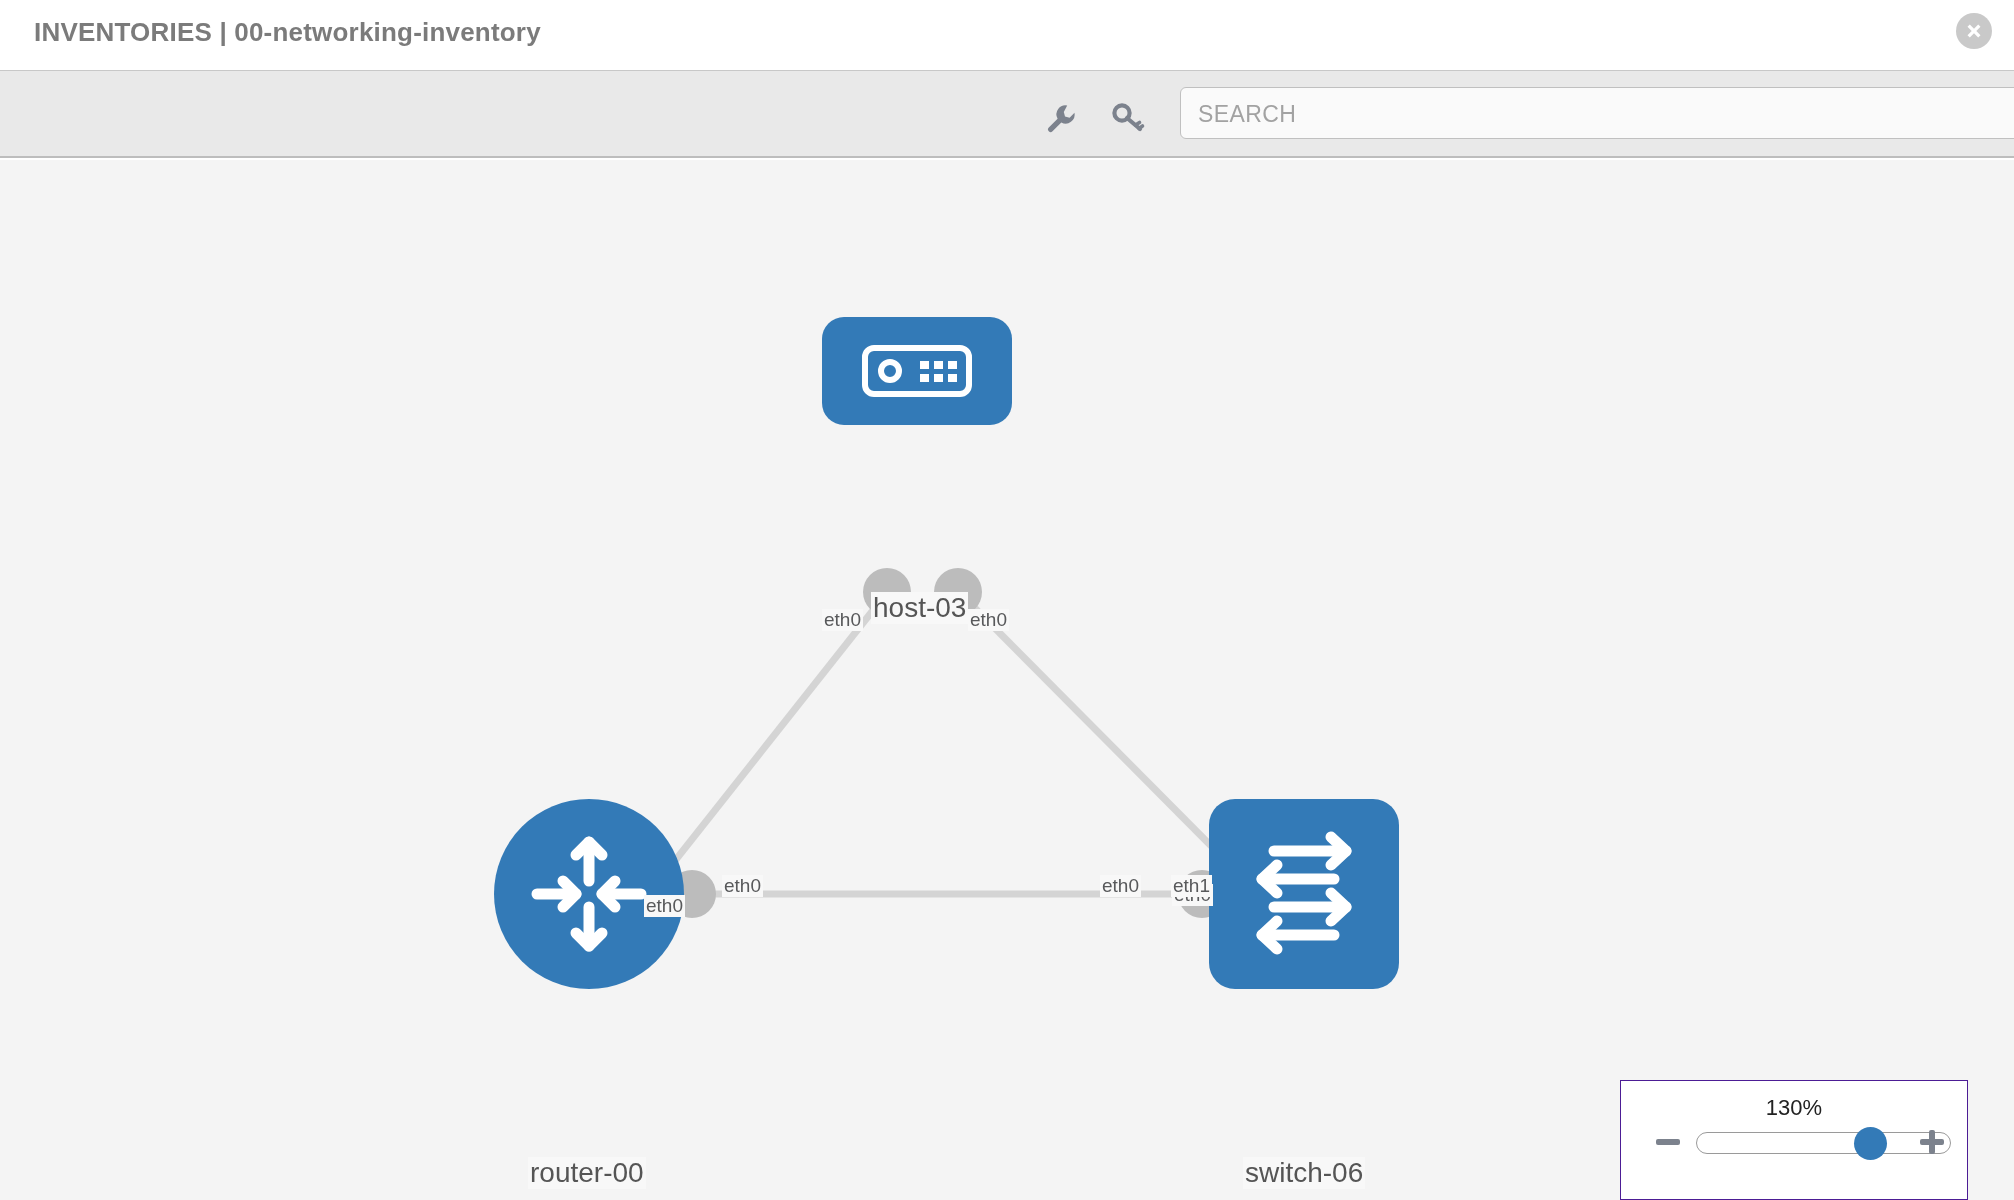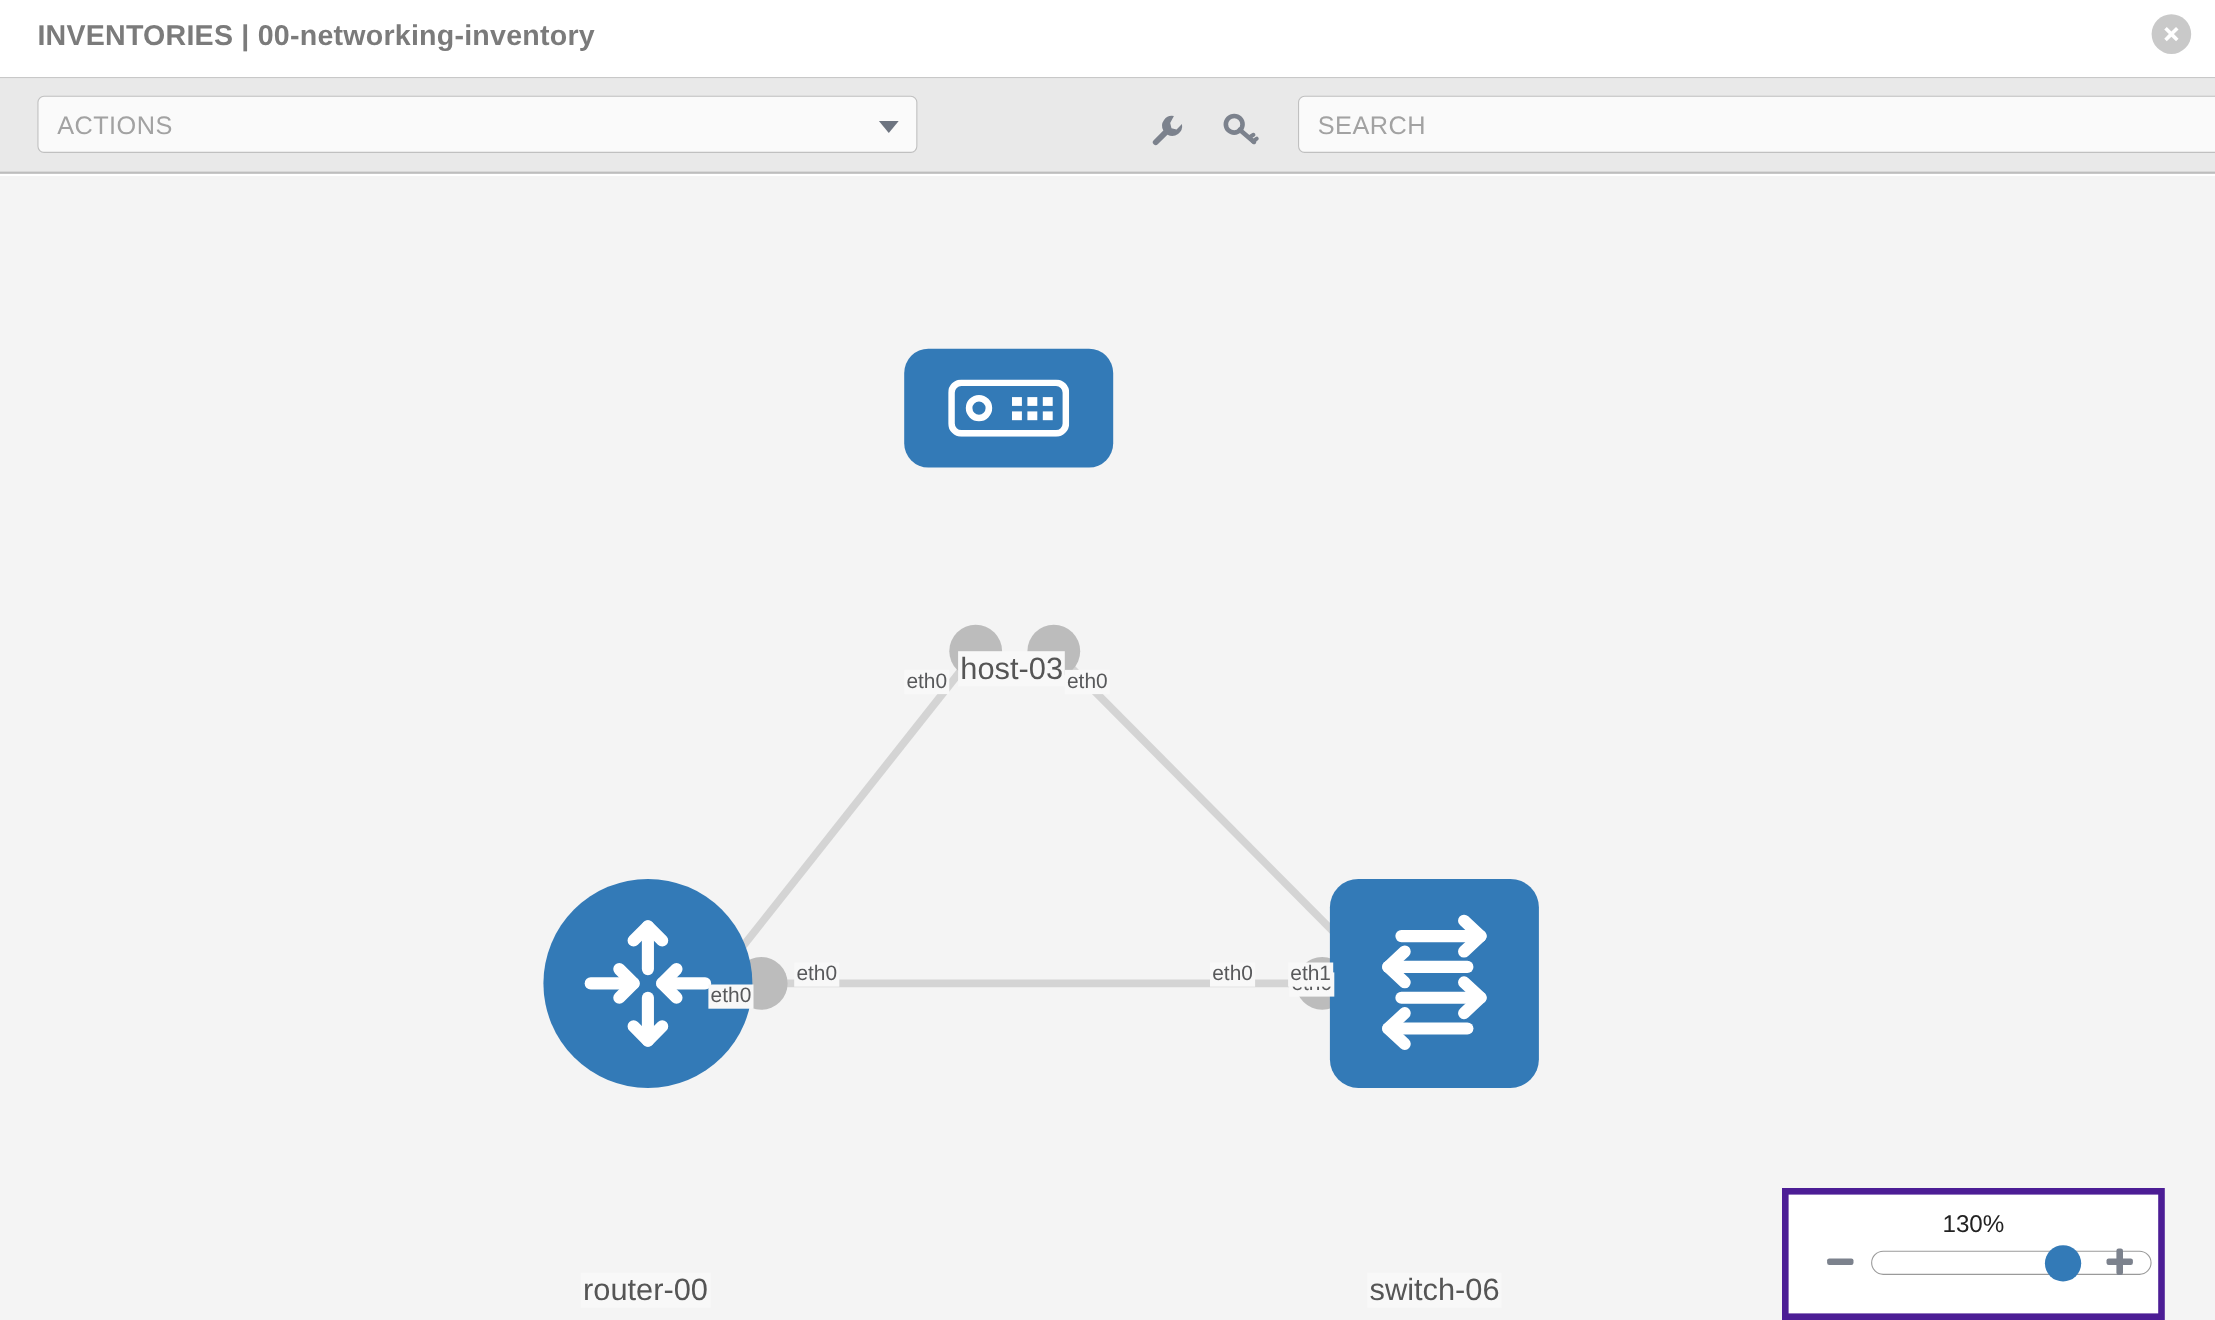--- a/index.html
+++ b/index.html
@@ -178,21 +178,21 @@
   #if-router-side { left: 722px; top: 715px; }
   #if-switch-a    { left: 1100px; top: 715px; }
   #if-switch-b    { left: 1171px; top: 715px; }
 
   
   .zoom-panel {
     position: absolute;
     left: 1620px; top: 1080px;
     width: 348px; height: 120px;
     background: #ffffff;
-    border: 6px solid #4c1d95;
+    border: 1px solid #4c1d95;
   }
   .zoom-value {
     position: absolute;
     top: 14px;
     left: 0; right: 0;
     text-align: center;
     font-size: 22px;
     color: #222222;
   }
   .zoom-minus, .zoom-plus {
@@ -236,24 +236,20 @@
 
     <div class="close-btn">
       <svg width="36" height="36" viewBox="0 0 36 36">
         <path d="M11.5 13.8 L13.8 11.5 L18 15.7 L22.2 11.5 L24.5 13.8 L20.3 18 L24.5 22.2 L22.2 24.5 L18 20.3 L13.8 24.5 L11.5 22.2 L15.7 18 Z" fill="#ffffff"></path>
       </svg>
     </div>
   </div>
 
   <div class="toolbar">
 
-    <div class="select-box" id="actions-select">
-      <span class="sel-label">ACTIONS</span>
-      <span class="caret"></span>
-    </div>
 
     <div class="tool-icon" id="wrench-btn">
       <svg viewBox="0 0 40 40">
         <path d="M27.2 8.5 a9 9 0 0 0 -9.6 13.2 L8.8 30.5 a2.6 2.6 0 0 0 0 3.7 a2.6 2.6 0 0 0 3.7 0 l8.8 -8.8 a9 9 0 0 0 13.2 -9.6 l-4.9 4.9 l-4.6 -1.2 l-1.2 -4.6 Z" fill="#7c828d"></path>
       </svg>
     </div>
 
     <div class="tool-icon" id="key-btn">
       <svg viewBox="0 0 40 40">
         <circle cx="15" cy="16" r="7.6" fill="none" stroke="#7c828d" stroke-width="4.2"></circle>

